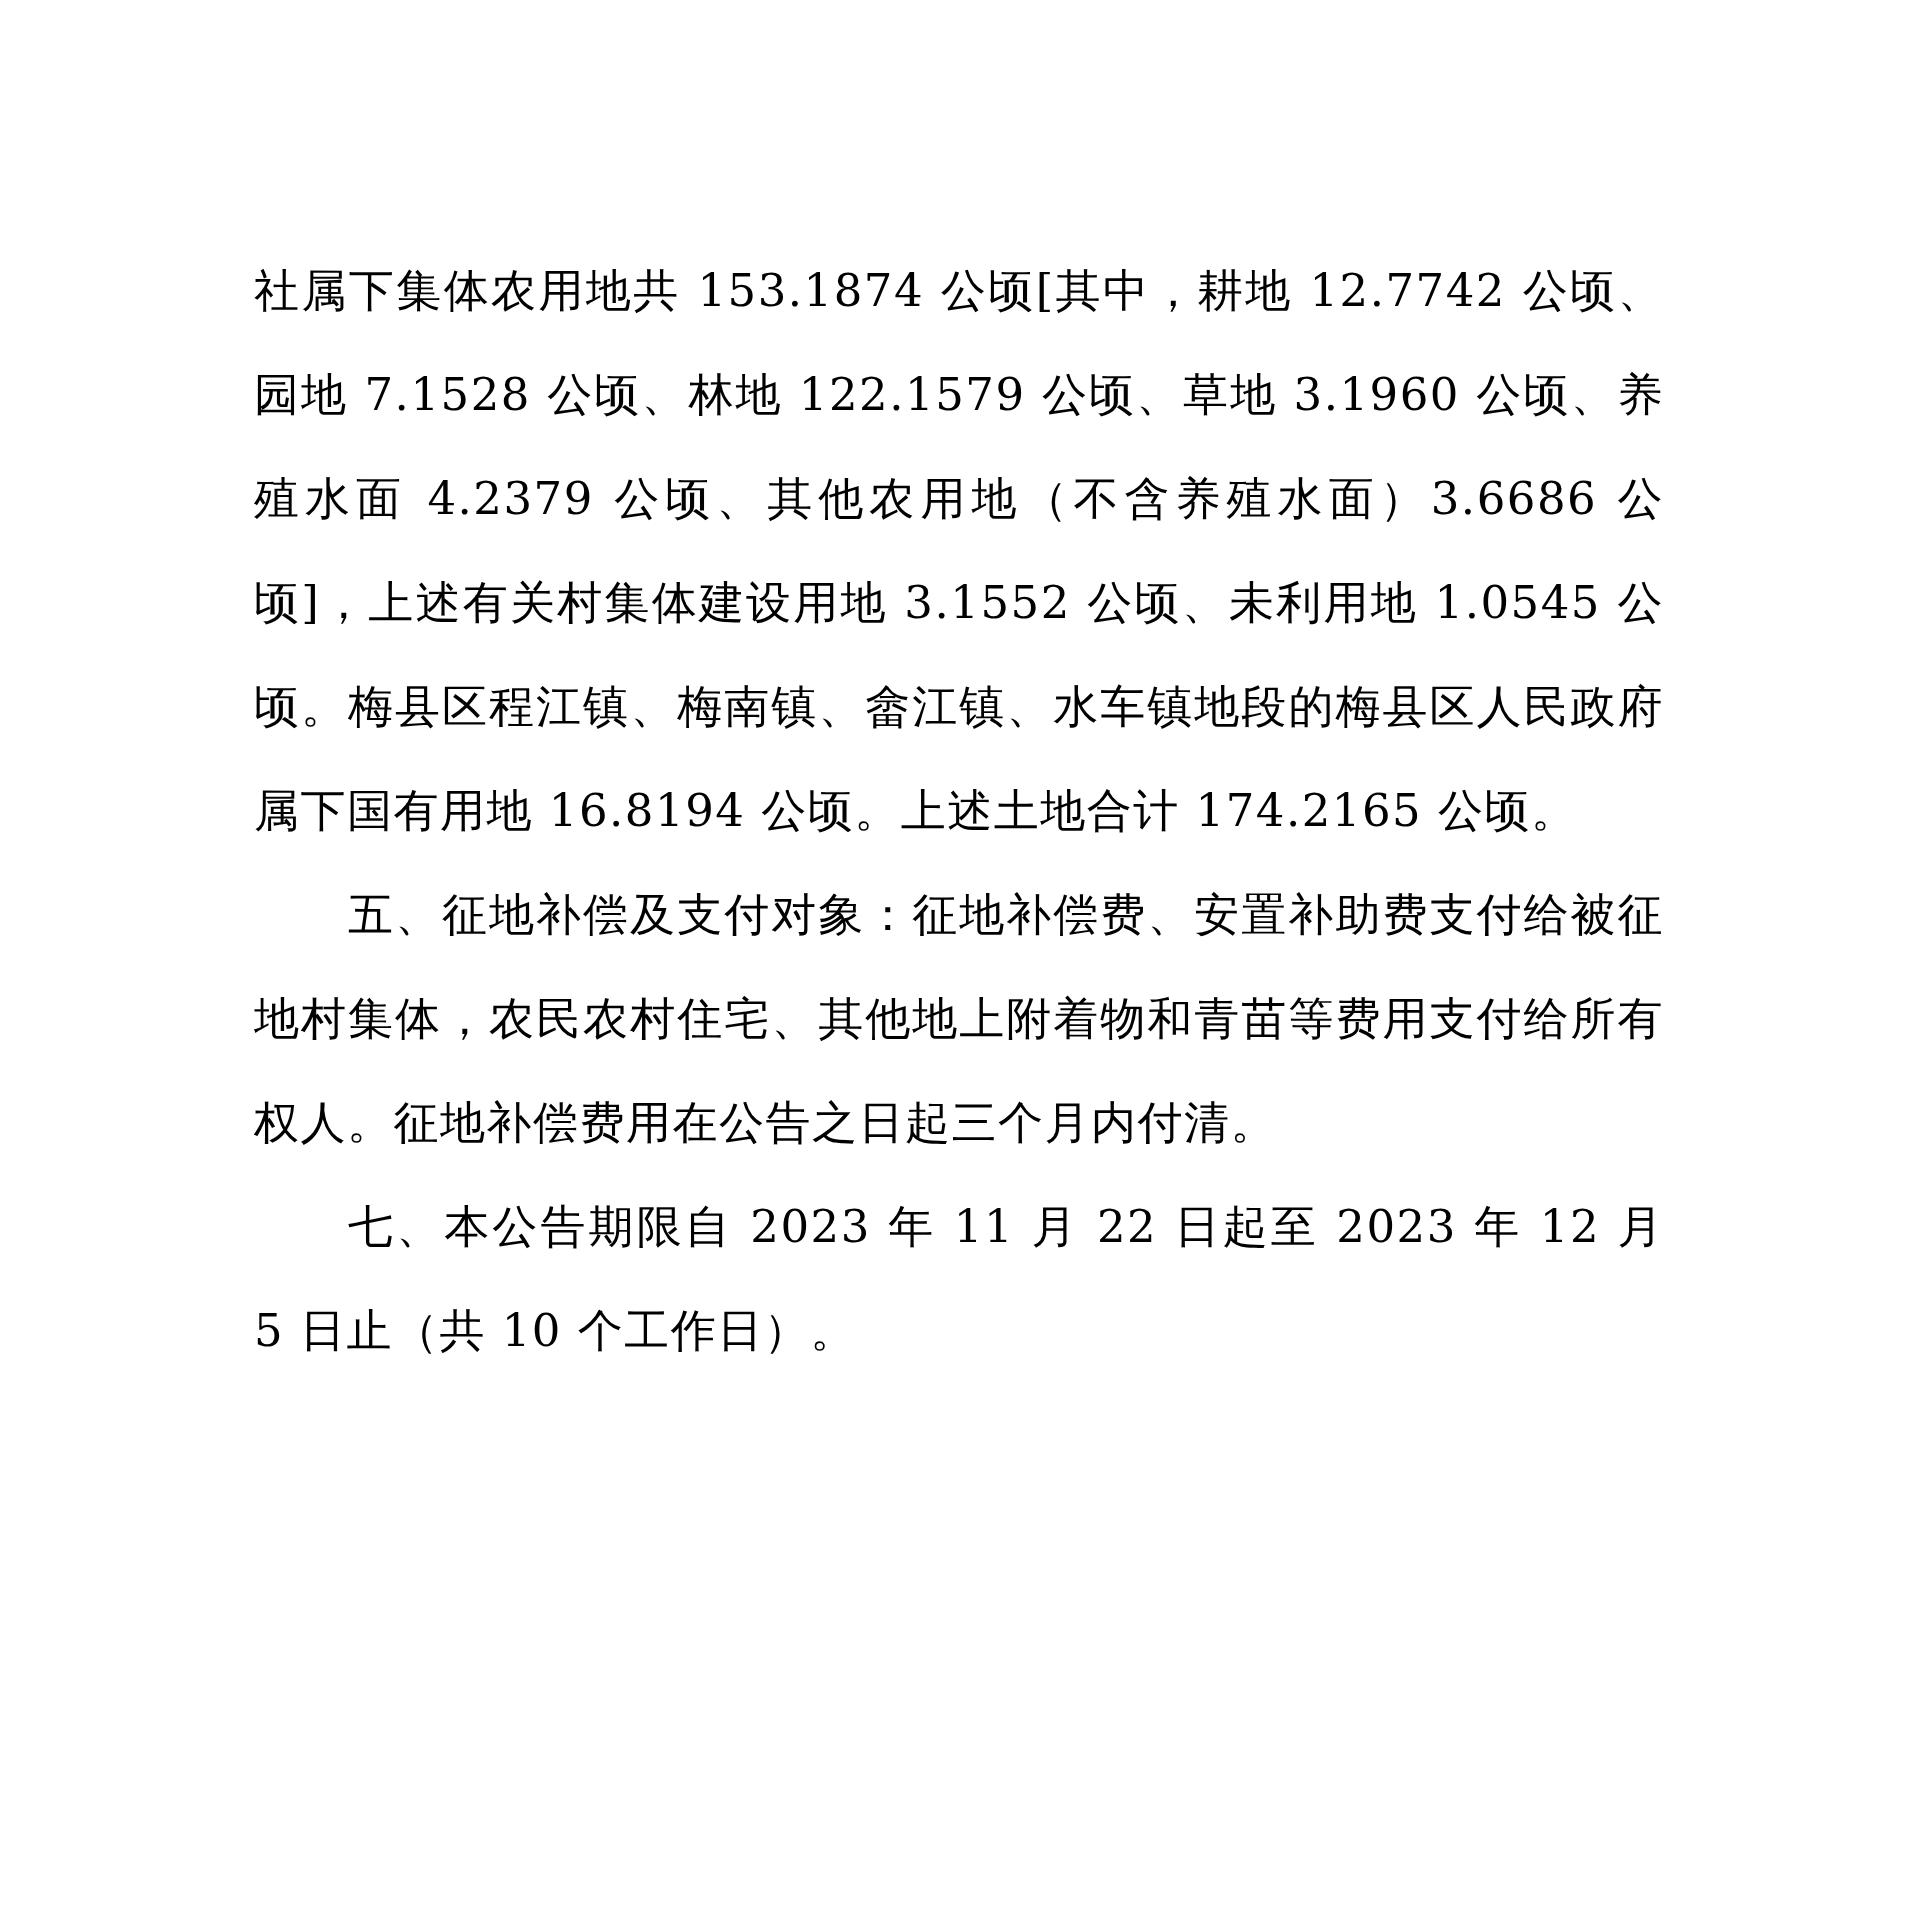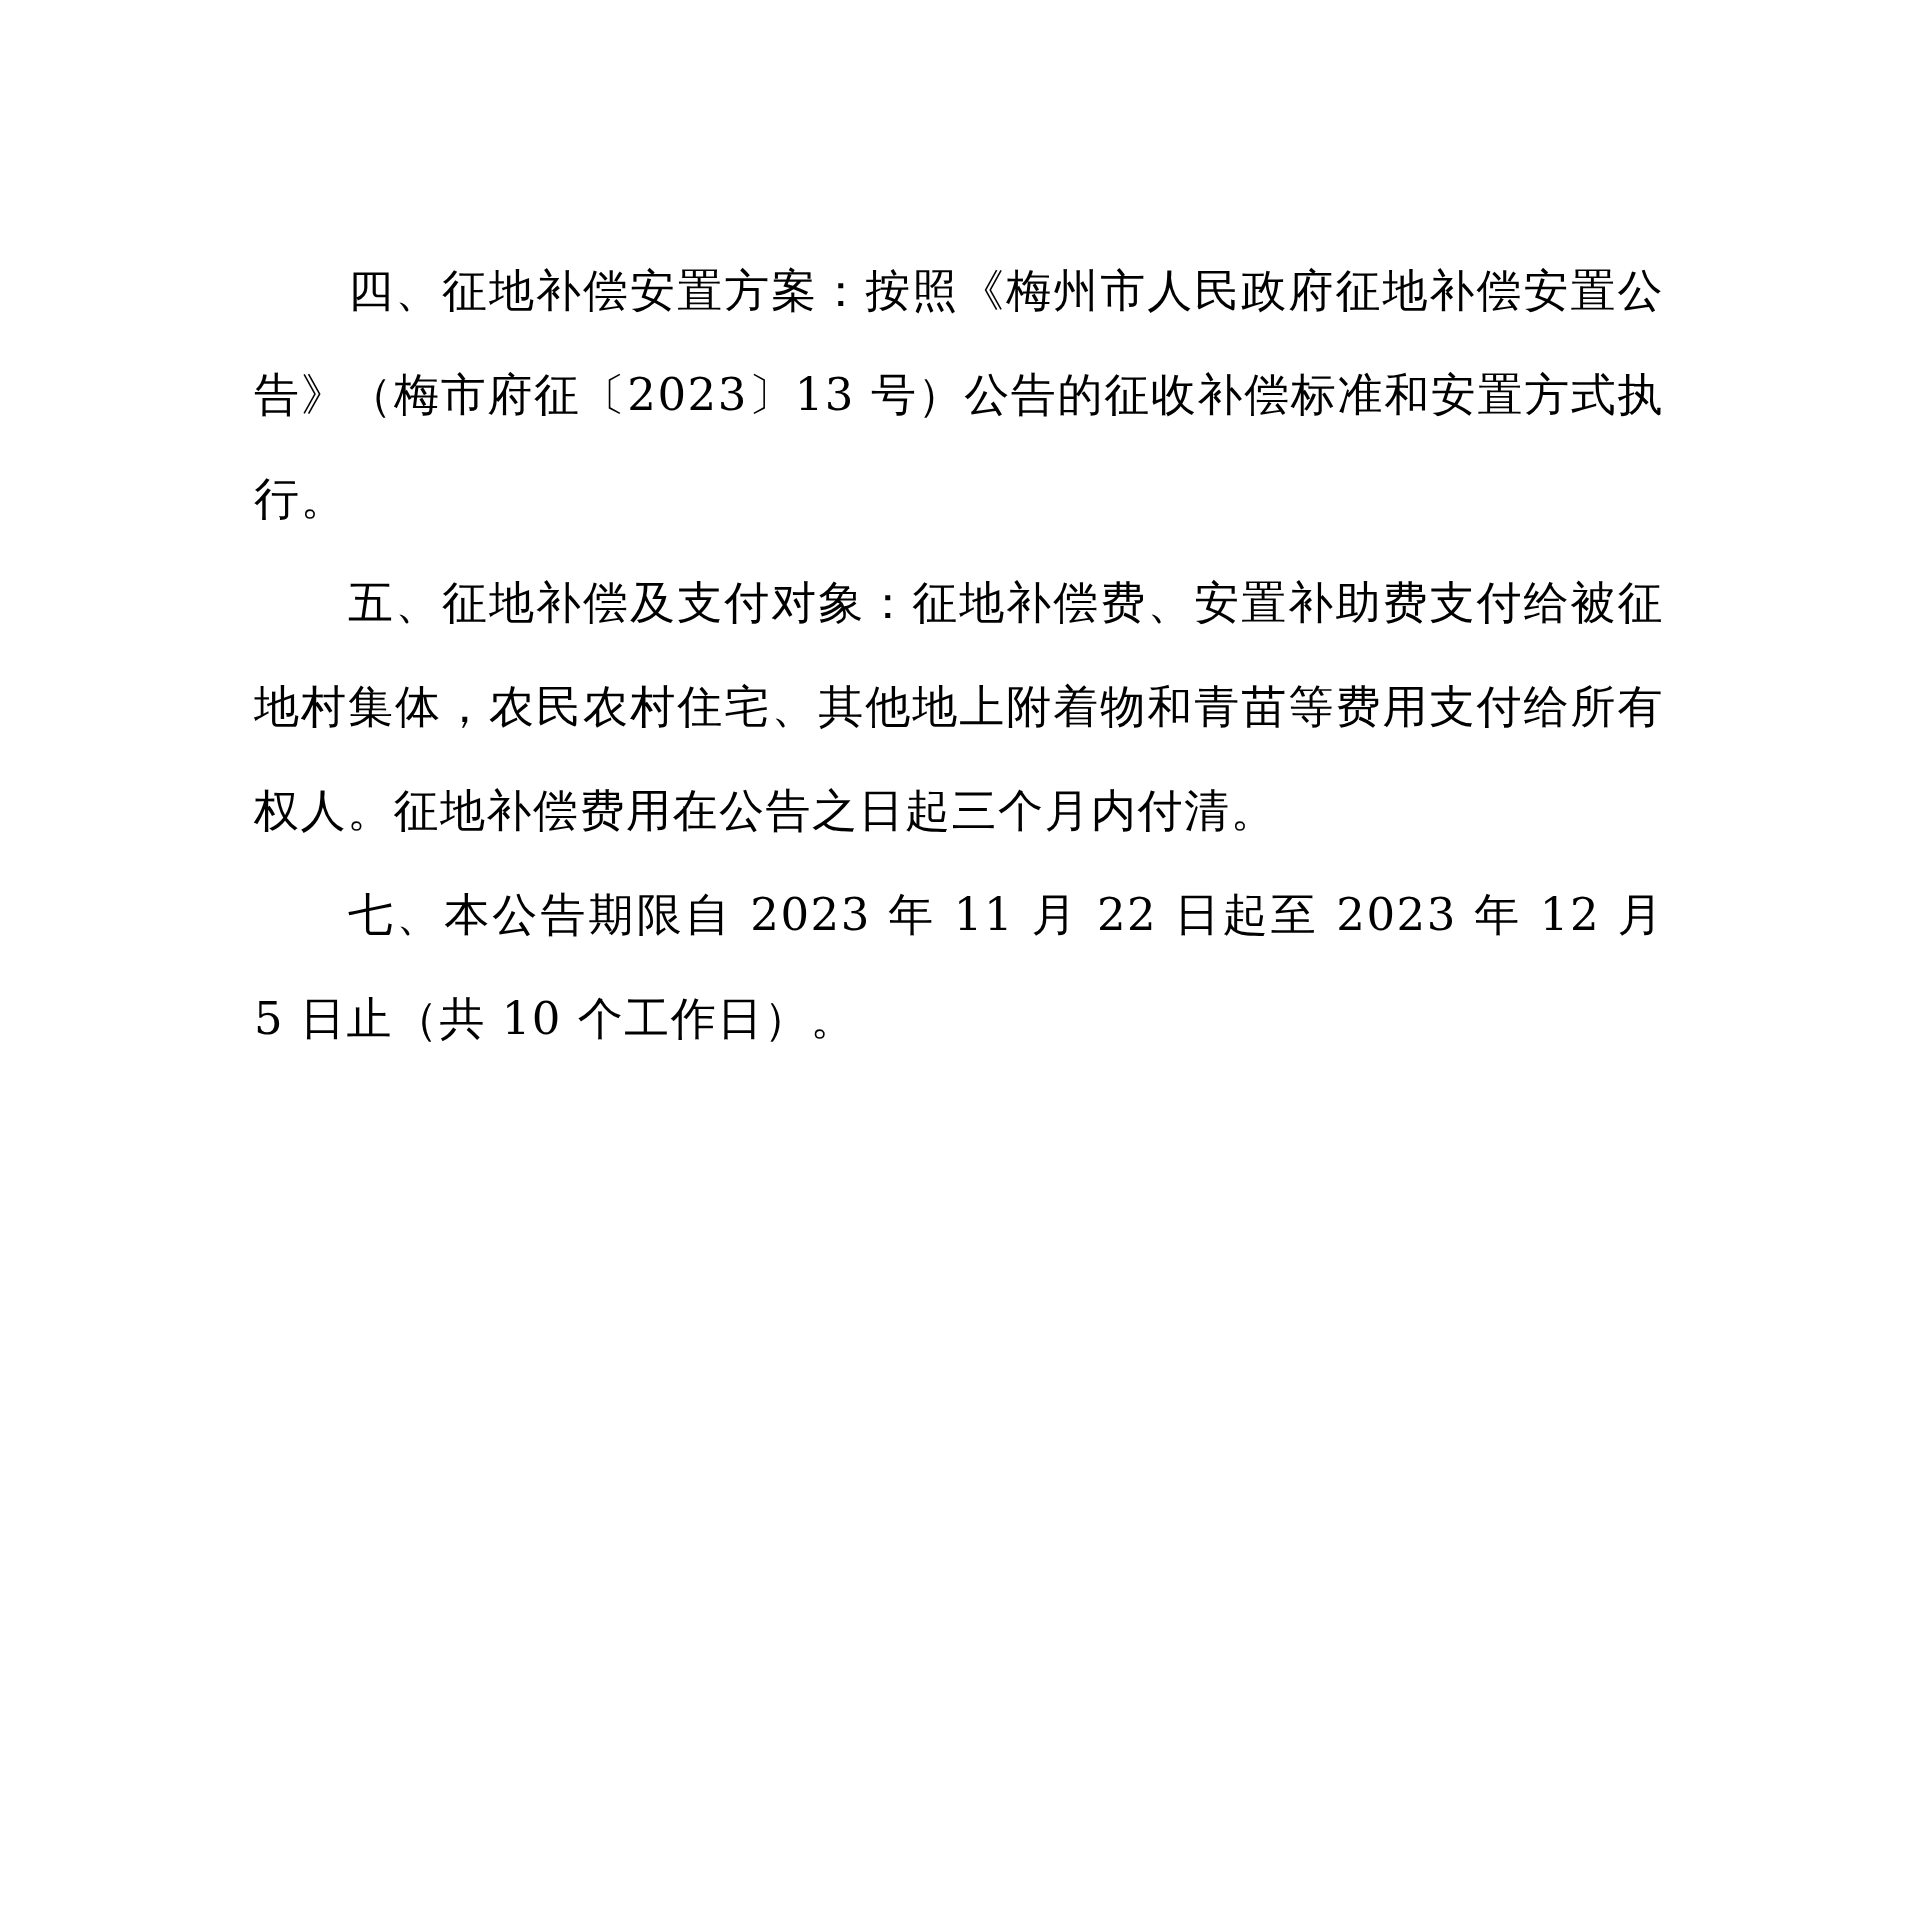--- a/index.html
+++ b/index.html
@@ -39,20 +39,20 @@
     }
     .para.indent {
       text-indent: 94px;
     }
   </style>
 </head>
 <body>
 
 <div class="page">
   <div class="body-text">
-    <p class="para indent">四、征地补偿安置方案：按照《梅州市人民政府征地补偿安置公告》（梅市府征〔2023〕13 号）公告的征收补偿标准和安置方式执行。</p>
+    <p class="para">社属下集体农用地共 153.1874 公顷[其中，耕地 12.7742 公顷、园地 7.1528 公顷、林地 122.1579 公顷、草地 3.1960 公顷、养殖水面 4.2379 公顷、其他农用地（不含养殖水面）3.6686 公顷]，上述有关村集体建设用地 3.1552 公顷、未利用地 1.0545 公顷。梅县区程江镇、梅南镇、畲江镇、水车镇地段的梅县区人民政府属下国有用地 16.8194 公顷。上述土地合计 174.2165 公顷。</p>
     <p class="para indent">五、征地补偿及支付对象：征地补偿费、安置补助费支付给被征地村集体，农民农村住宅、其他地上附着物和青苗等费用支付给所有权人。征地补偿费用在公告之日起三个月内付清。</p>
     <p class="para indent">七、本公告期限自 2023 年 11 月 22 日起至 2023 年 12 月 5 日止（共 10 个工作日）。</p>
 
   </div>
 
 </div>
 
 
 </body></html>

